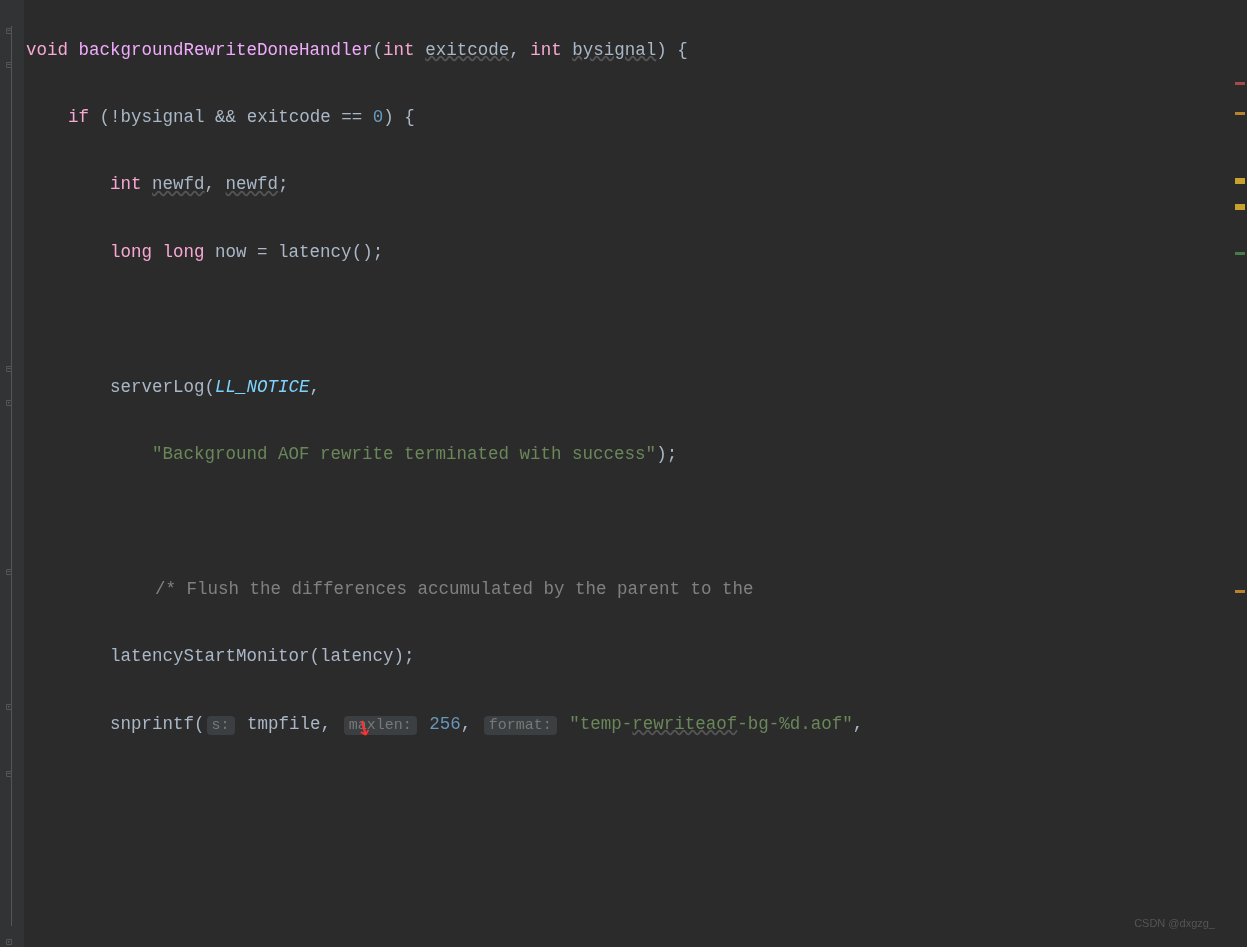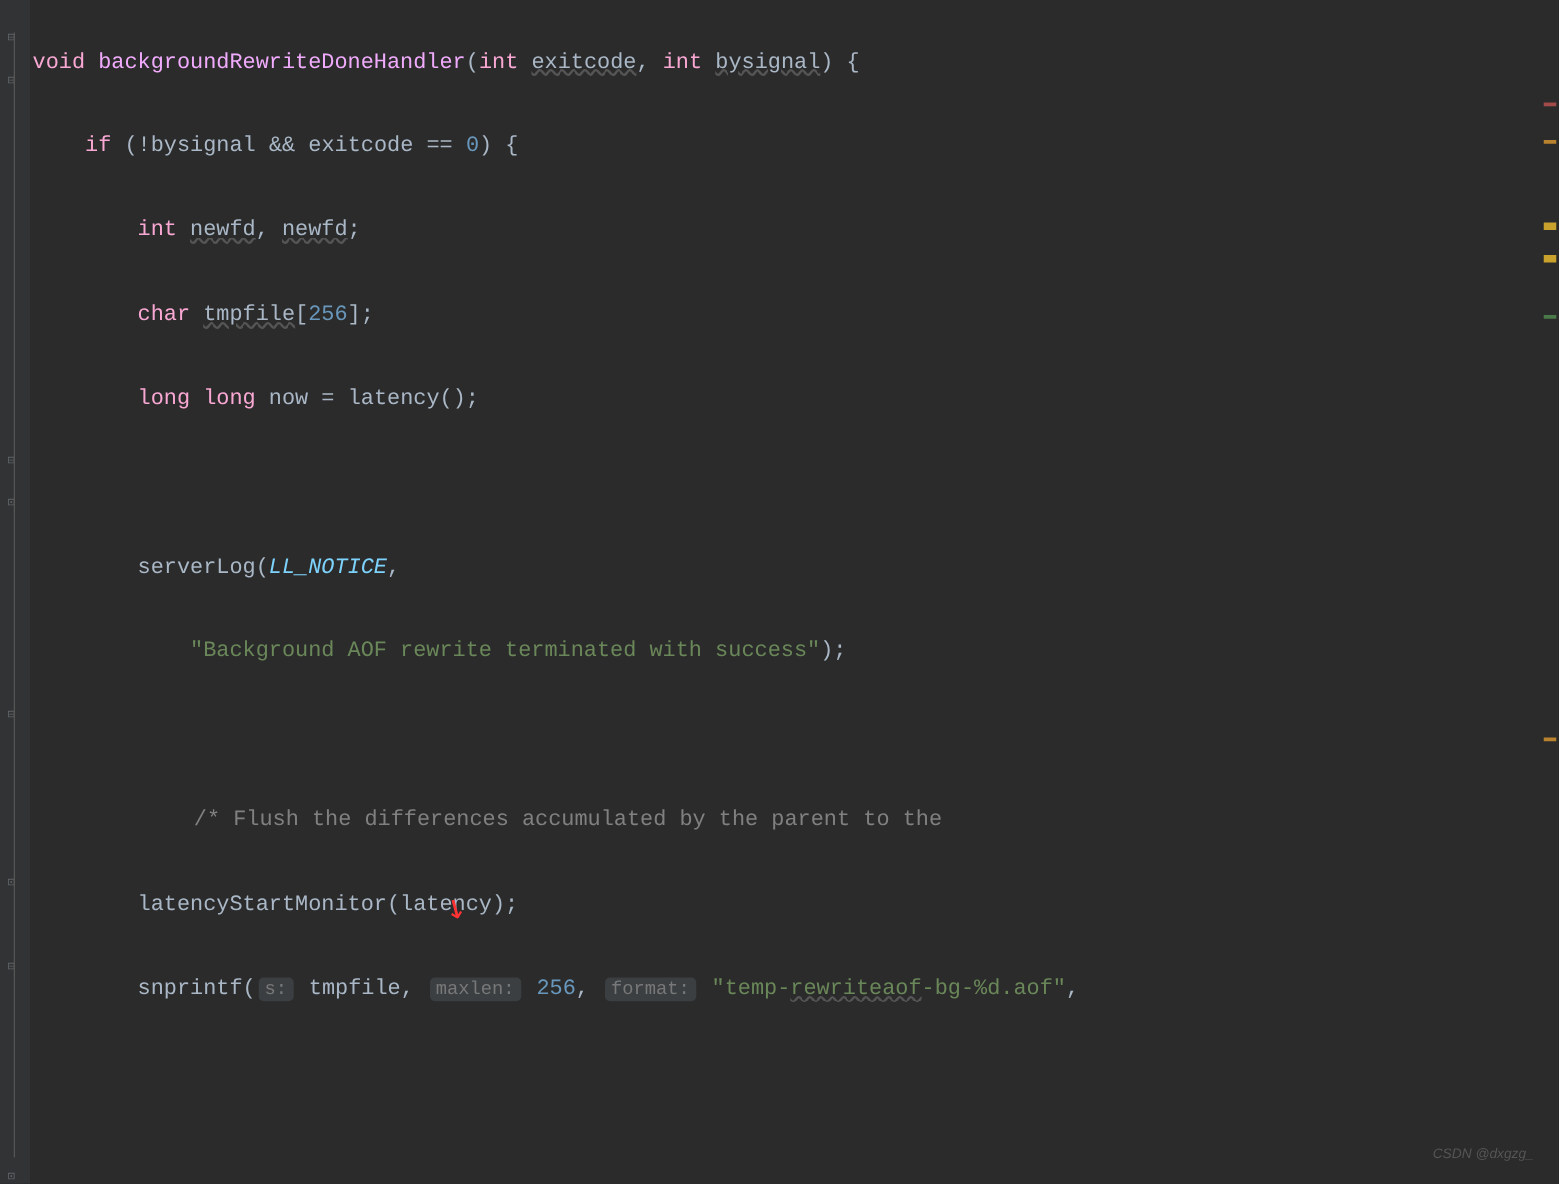--- a/index.html
+++ b/index.html
@@ -86,26 +86,25 @@
   .mark.orange { background: #b8822e; }
   .arrow {
     position: absolute;
     color: #ff3333;
     font-size: 28px;
     transform: rotate(30deg);
     pointer-events: none;
   }
   .watermark {
     position: absolute;
-    right: 20px;
+    right: 32px;
     bottom: 6px;
     color: #555;
     font-size: 11px;
     font-family: Arial, sans-serif;
-    font-style: italic;
   }
 </style>
 </head>
 <body>
 
 <div class="editor">
   <div class="gutter">
     <div class="fold-marker" style="top:15px;">⊟</div>
     <div class="fold-marker" style="top:49px;">⊟</div>
     <div class="fold-marker" style="top:353px;">⊟</div>
@@ -114,21 +113,20 @@
     <div class="fold-marker" style="top:691px;">⊡</div>
     <div class="fold-marker" style="top:758px;">⊟</div>
     <div class="fold-marker" style="top:926px;">⊡</div>
     <div class="fold-line" style="top:26px;height:900px;"></div>
   </div>
 
   <div class="code-area">
 <div class="line"><span class="kw">void</span> <span class="func">backgroundRewriteDoneHandler</span><span class="punct">(</span><span class="kw">int</span> <span class="param underline">exitcode</span><span class="punct">, </span><span class="kw">int</span> <span class="param underline">bysignal</span><span class="punct">) {</span></div>
 <div class="line">    <span class="kw">if</span> <span class="punct">(</span><span class="op">!</span><span>bysignal</span> <span class="op">&amp;&amp;</span> <span>exitcode</span> <span class="op">==</span> <span class="num">0</span><span class="punct">) {</span></div>
 <div class="line">        <span class="kw">int</span> <span class="underline">newfd</span><span class="punct">, </span><span class="underline">newfd</span><span class="punct">;</span></div>
-<div class="line">        <span class="kw">char</span> <span class="underline">tmpfile</span><span class="punct">[</span><span class="num">256</span><span class="punct">];</span></div>
 <div class="line">        <span class="kw">long long</span> <span>now</span> <span class="op">=</span> <span>latency</span><span class="punct">();</span></div>
 <div class="line"></div>
 <div class="line">        <span>serverLog</span><span class="punct">(</span><span class="const">LL_NOTICE</span><span class="punct">,</span></div>
 <div class="line">            <span class="str">"Background AOF rewrite terminated with success"</span><span class="punct">);</span></div>
 <div class="line"></div>
 <div class="line">        <span class="comment">/* Flush the differences accumulated by the parent to the</span></div>
 <div class="line">        <span>latencyStartMonitor</span><span class="punct">(</span><span>latency</span><span class="punct">);</span></div>
 <div class="line">        <span>snprintf</span><span class="punct">(</span><span class="hint">s:</span> <span>tmpfile</span><span class="punct">,</span> <span class="hint">maxlen:</span> <span class="num">256</span><span class="punct">,</span> <span class="hint">format:</span> <span class="str">"temp-</span><span class="str underline">rewriteaof</span><span class="str">-bg-%d.aof"</span><span class="punct">,</span></div>
 
 

